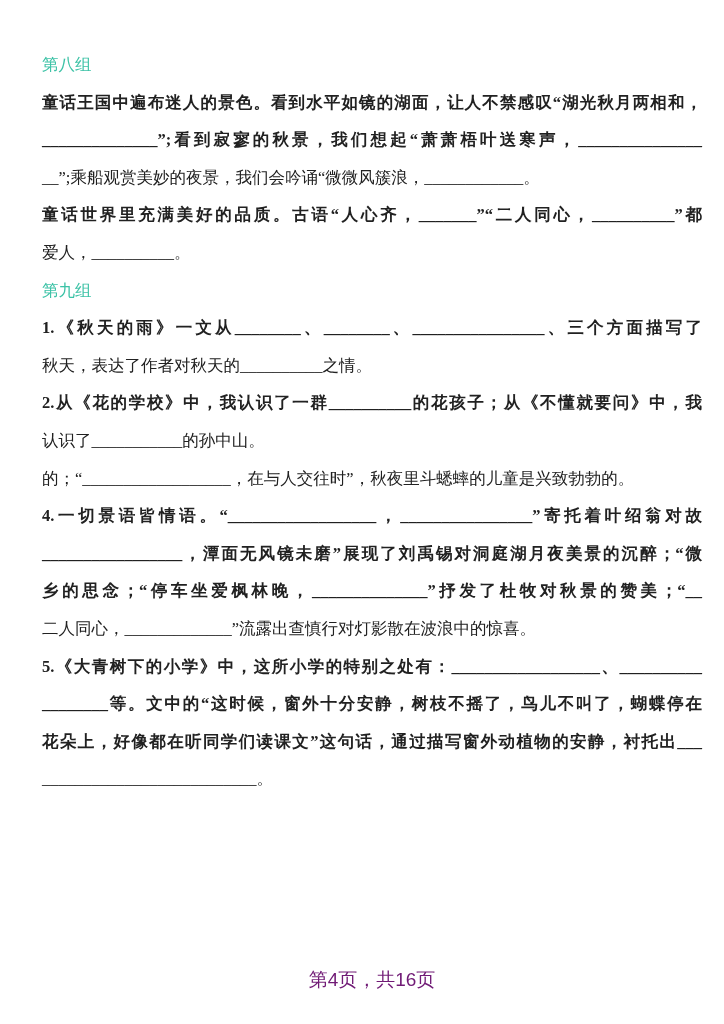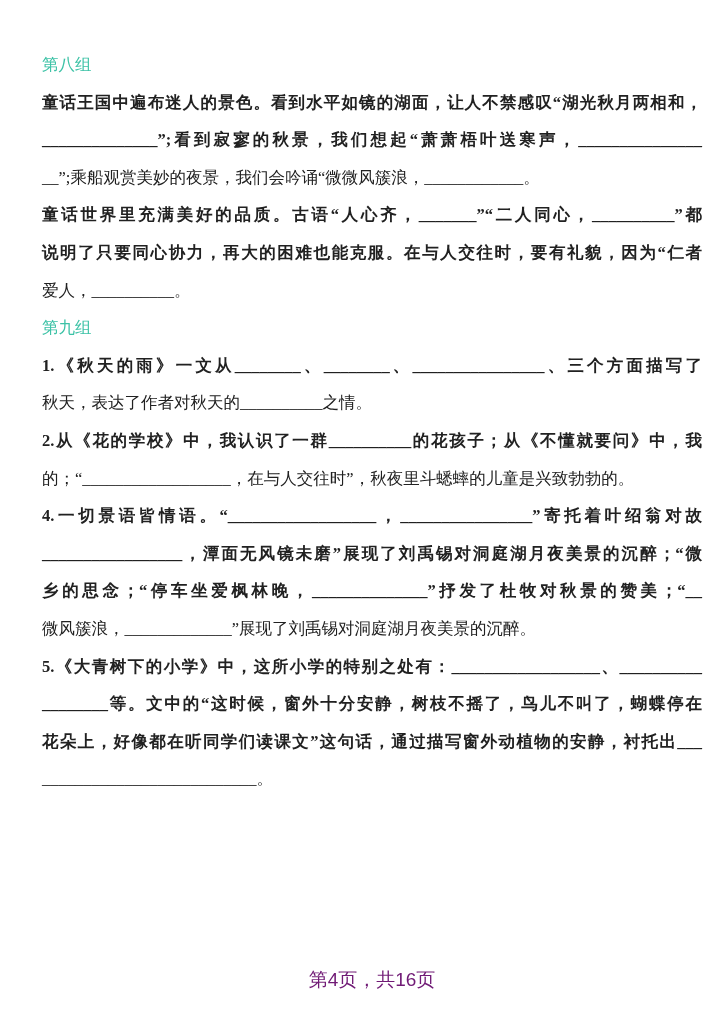--- a/index.html
+++ b/index.html
@@ -51,30 +51,30 @@
 </head>
 <body>
 
 <div class="page">
   <div class="content">
       <div class="line heading">第八组</div>
       <div class="line just">童话王国中遍布迷人的景色。看到水平如镜的湖面，让人不禁感叹“湖光秋月两相和，</div>
       <div class="line just">______________”;看到寂寥的秋景，我们想起“萧萧梧叶送寒声，_______________</div>
       <div class="line">__”;乘船观赏美妙的夜景，我们会吟诵“微微风簇浪，____________。</div>
       <div class="line just">童话世界里充满美好的品质。古语“人心齐，_______”“二人同心，__________”都</div>
-      <div class="line just">说明了只要同心协力，再大的困难也能克服。在与人交往时，要有礼貌，因为“仁者</div>
       <div class="line">爱人，__________。</div>
       <div class="line heading">第九组</div>
       <div class="line just">1.《秋天的雨》一文从________、________、________________、三个方面描写了</div>
       <div class="line">秋天，表达了作者对秋天的__________之情。</div>
       <div class="line just">2.从《花的学校》中，我认识了一群__________的花孩子；从《不懂就要问》中，我</div>
+      <div class="line">认识了___________的孙中山。</div>
       <div class="line">的；“__________________，在与人交往时”，秋夜里斗蟋蟀的儿童是兴致勃勃的。</div>
       <div class="line just">4.一切景语皆情语。“__________________，________________”寄托着叶绍翁对故</div>
       <div class="line just">_________________，潭面无风镜未磨”展现了刘禹锡对洞庭湖月夜美景的沉醉；“微</div>
       <div class="line just">乡的思念；“停车坐爱枫林晚，______________”抒发了杜牧对秋景的赞美；“__</div>
-      <div class="line">微风簇浪，_____________”展现了刘禹锡对洞庭湖月夜美景的沉醉。</div>
+      <div class="line">二人同心，_____________”流露出查慎行对灯影散在波浪中的惊喜。</div>
       <div class="line just">5.《大青树下的小学》中，这所小学的特别之处有：__________________、__________</div>
       <div class="line just">________等。文中的“这时候，窗外十分安静，树枝不摇了，鸟儿不叫了，蝴蝶停在</div>
       <div class="line just">花朵上，好像都在听同学们读课文”这句话，通过描写窗外动植物的安静，衬托出___</div>
       <div class="line">__________________________。</div>
     </div>
   <div class="footer">第4页，共16页</div>
 </div>
 
 </body></html>

